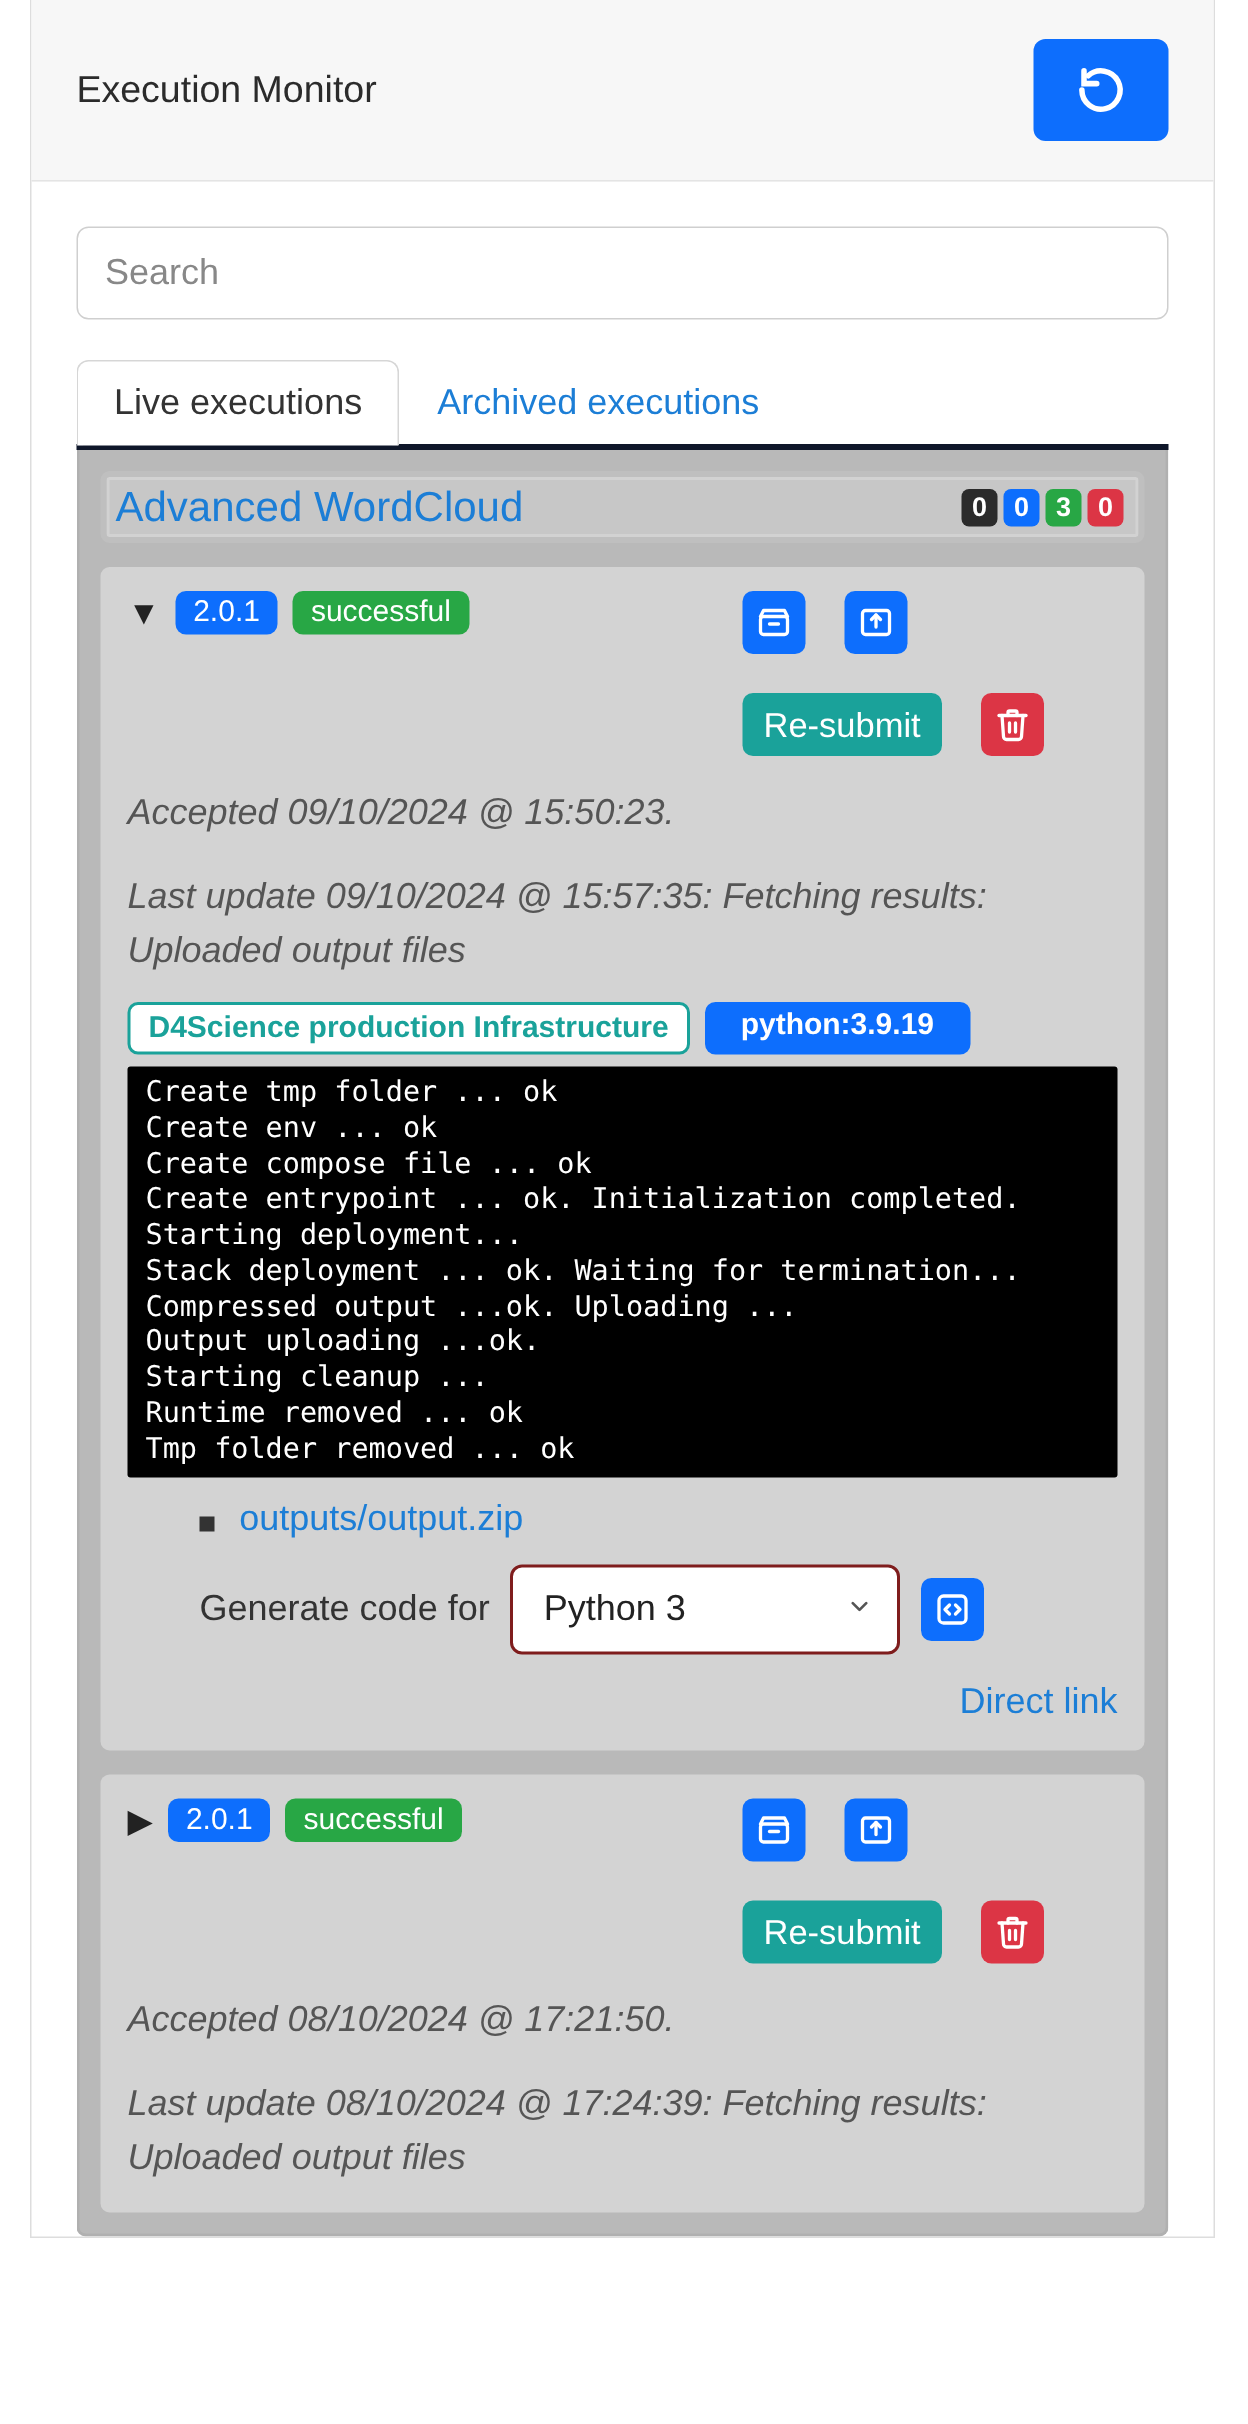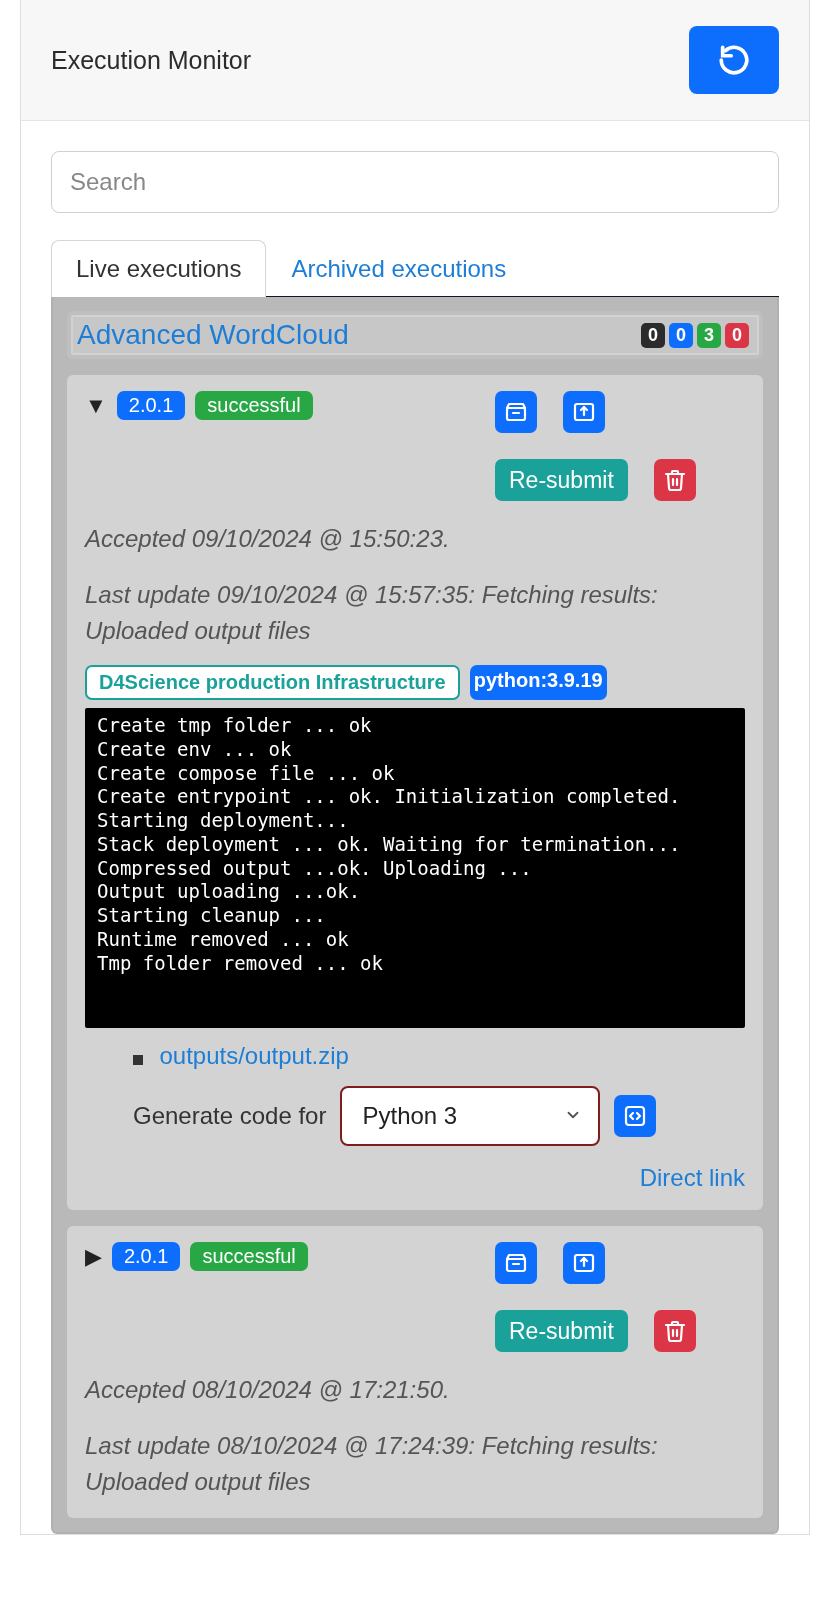--- a/index.html
+++ b/index.html
@@ -47,21 +47,21 @@
     font-size: 24px;
     padding: 16px 18px;
     border: 1px solid #cfcfcf;
     border-radius: 8px;
     color: #555;
   }
   .search-input::placeholder { color: #888; }
   .tabs {
     display: flex;
     margin-top: 26px;
-    border-bottom: 1px solid #0f172a;
+    border-bottom: 4px solid #0f172a;
   }
   .tab {
     font-size: 24px;
     padding: 14px 24px;
     border: 1px solid transparent;
     border-bottom: none;
     border-radius: 8px 8px 0 0;
     cursor: pointer;
     position: relative;
     top: 1px;
@@ -167,35 +167,35 @@
     font-weight: 700;
     font-size: 20px;
     padding: 4px 12px;
     border-radius: 7px;
   }
   .chip-fill {
     background: #0d6efd;
     color: #fff;
     font-weight: 700;
     font-size: 20px;
-    padding: 4px 4px;
+    padding: 4px 24px;
     border-radius: 7px;
     text-align: center;
   }
   .console {
     background: #000;
     color: #fff;
     font-family: "Menlo","Consolas",monospace;
     font-size: 19px;
     line-height: 1.25;
     padding: 6px 12px 12px 12px;
     margin-top: 8px;
     white-space: pre-wrap;
     word-break: break-word;
-    height: 320px;
+    height: 274px;
     overflow: hidden;
     border-radius: 2px;
   }
   .outputs-list { margin: 14px 0 0 48px; }
   .outputs-list .bullet { display:inline-block; width:10px; height:10px; background:#333; margin-right:12px; vertical-align: middle; }
   .output-link { color:#1c7ed6; font-size:24px; text-decoration:none; }
   .gen-row { display:flex; align-items:center; gap:14px; margin:16px 0 0 48px; flex-wrap: wrap; }
   .gen-label { font-size:24px; color:#333; }
   .gen-select {
     position: relative;

